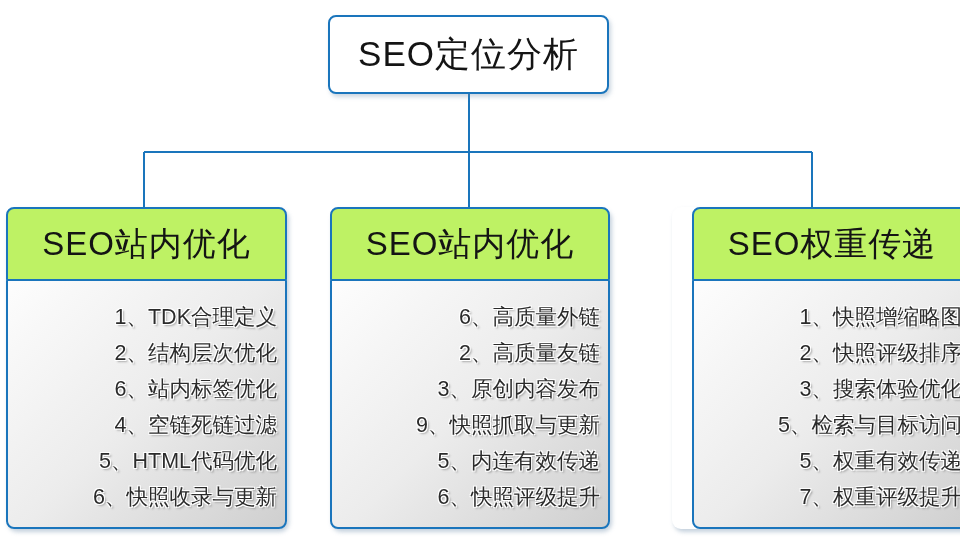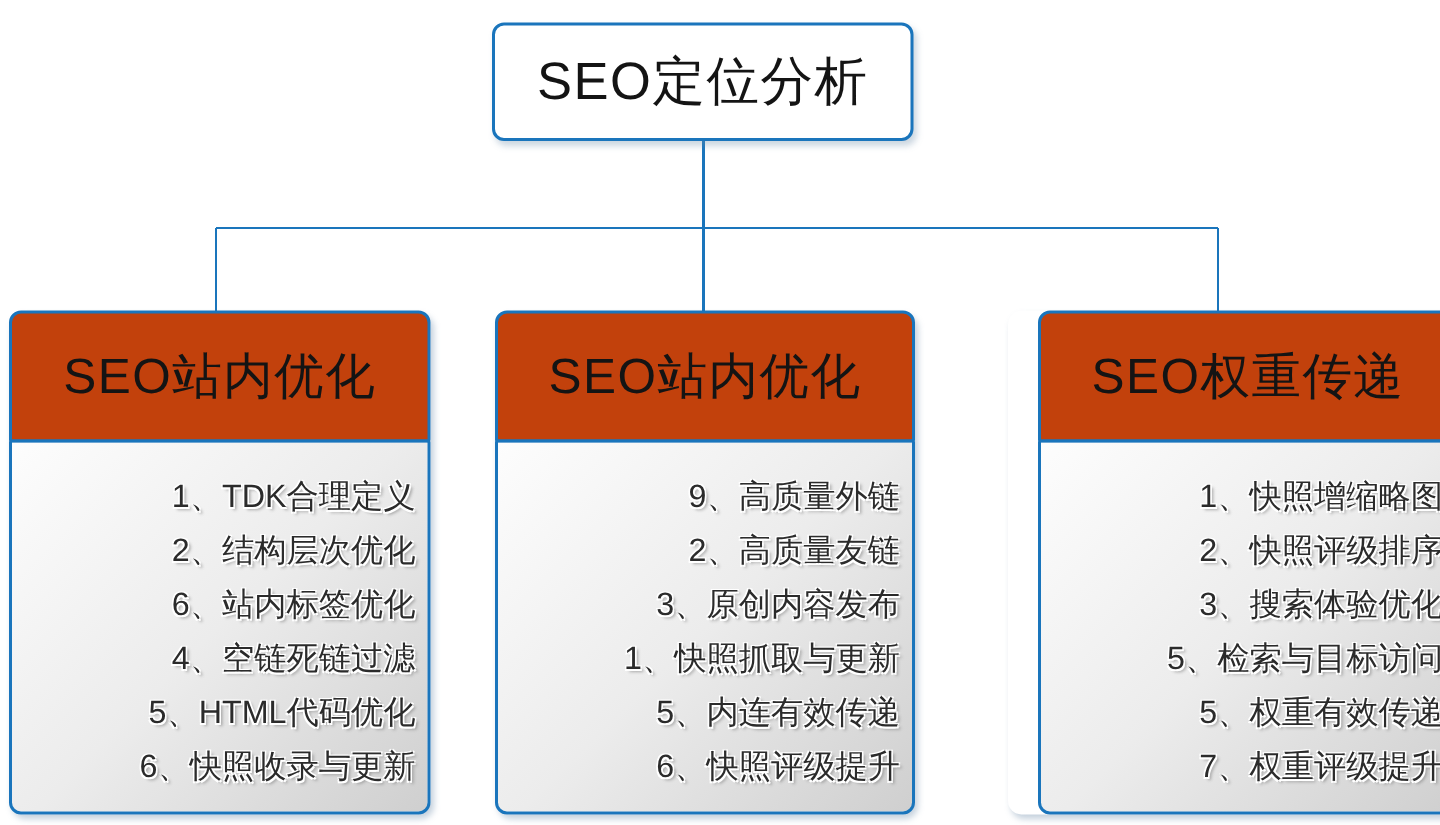--- a/index.html
+++ b/index.html
@@ -37,22 +37,22 @@
   .column {
     position: absolute;
     top: 207px;
     border-radius: 9px;
     box-shadow: 2px 3px 4px rgba(110,140,170,0.4);
   }
   .col-left  { left: 6px;   width: 281px; }
   .col-mid   { left: 330px; width: 280px; }
   .col-right { left: 672px; width: 280px; padding-left: 20px; }
   .col-header {
-    height: 88px;
-    background: #c2410c;
+    height: 74px;
+    background: #bef264;
     border: 2px solid #1a75bc;
     border-radius: 8px 8px 2px 2px;
     box-sizing: border-box;
     display: flex;
     align-items: center;
     justify-content: center;
     font-size: 33px;
     color: #141414;
     letter-spacing: 1px;
     white-space: nowrap;
@@ -118,24 +118,24 @@
       </ul>
     </div>
   </div>
 
   <div class="column col-mid">
     <div class="col-header">
       <span>SEO站内优化</span>
     </div>
     <div class="col-list">
       <ul>
-        <li>9、高质量外链</li>
+        <li>6、高质量外链</li>
         <li>2、高质量友链</li>
         <li>3、原创内容发布</li>
-        <li>1、快照抓取与更新</li>
+        <li>9、快照抓取与更新</li>
         <li>5、内连有效传递</li>
         <li>6、快照评级提升</li>
       </ul>
     </div>
   </div>
 
   <div class="column col-right">
     <div class="col-header">
       <span>SEO权重传递</span>
     </div>

